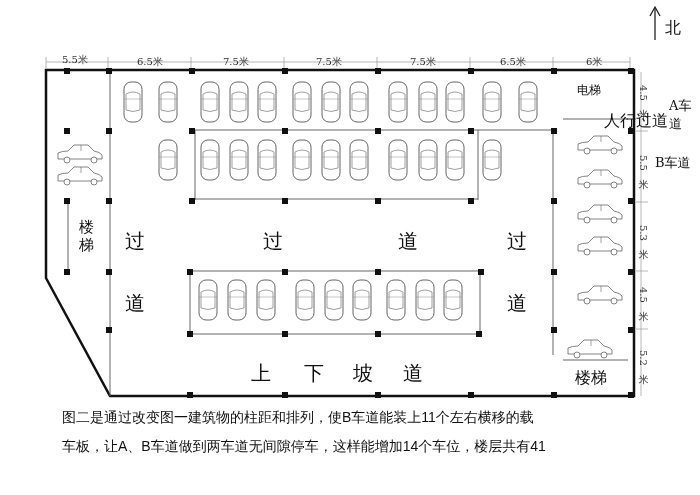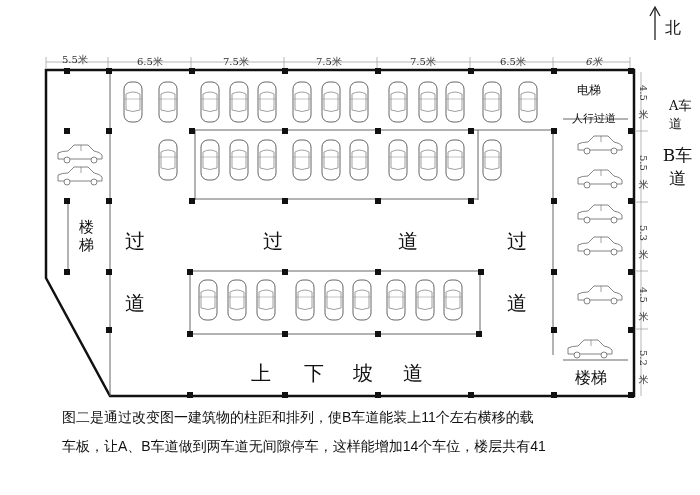--- a/index.html
+++ b/index.html
@@ -170,33 +170,33 @@
 </svg>
 
 <div class="abs" style="left:665px;top:18px;font-size:16px;">北</div>
 
 <div class="abs dim" style="left:62px;top:53px;">5.5米</div>
 <div class="abs dim" style="left:137px;top:55px;">6.5米</div>
 <div class="abs dim" style="left:223px;top:55px;">7.5米</div>
 <div class="abs dim" style="left:316px;top:55px;">7.5米</div>
 <div class="abs dim" style="left:410px;top:55px;">7.5米</div>
 <div class="abs dim" style="left:500px;top:55px;">6.5米</div>
-<div class="abs dim" style="left:586px;top:55px;font-style:italic;">6米</div>
+<div class="abs dim" style="left:586px;top:55px;">6米</div>
 
 <div class="abs vdim" style="left:636px;top:85px;">4.5米</div>
 <div class="abs vdim" style="left:636px;top:155px;">5.5米</div>
 <div class="abs vdim" style="left:636px;top:225px;">5.3米</div>
 <div class="abs vdim" style="left:636px;top:287px;">4.5米</div>
 <div class="abs vdim" style="left:636px;top:350px;">5.2米</div>
 
 <div class="abs" style="left:669px;top:97px;font-size:13px;">A车道</div>
-<div class="abs" style="left:655px;top:144px;font-size:17px;text-align:center;">B车道</div>
+<div class="abs" style="left:655px;top:154px;font-size:13px;text-align:center;">B车道</div>
 
 <div class="abs" style="left:577px;top:82px;font-size:12px;">电梯</div>
-<div class="abs" style="left:572px;top:111px;font-size:11px;">人行过道</div>
+<div class="abs" style="left:604px;top:111px;font-size:16px;">人行过道</div>
 <div class="abs" style="left:79px;top:218px;font-size:15px;width:18px;line-height:18px;">楼梯</div>
 <div class="abs" style="left:575px;top:368px;font-size:16px;">楼梯</div>
 
 <div class="abs label" style="left:125px;top:228px;">过</div>
 <div class="abs label" style="left:125px;top:290px;">道</div>
 <div class="abs label" style="left:263px;top:228px;">过</div>
 <div class="abs label" style="left:398px;top:228px;">道</div>
 <div class="abs label" style="left:507px;top:228px;">过</div>
 <div class="abs label" style="left:507px;top:290px;">道</div>
 

